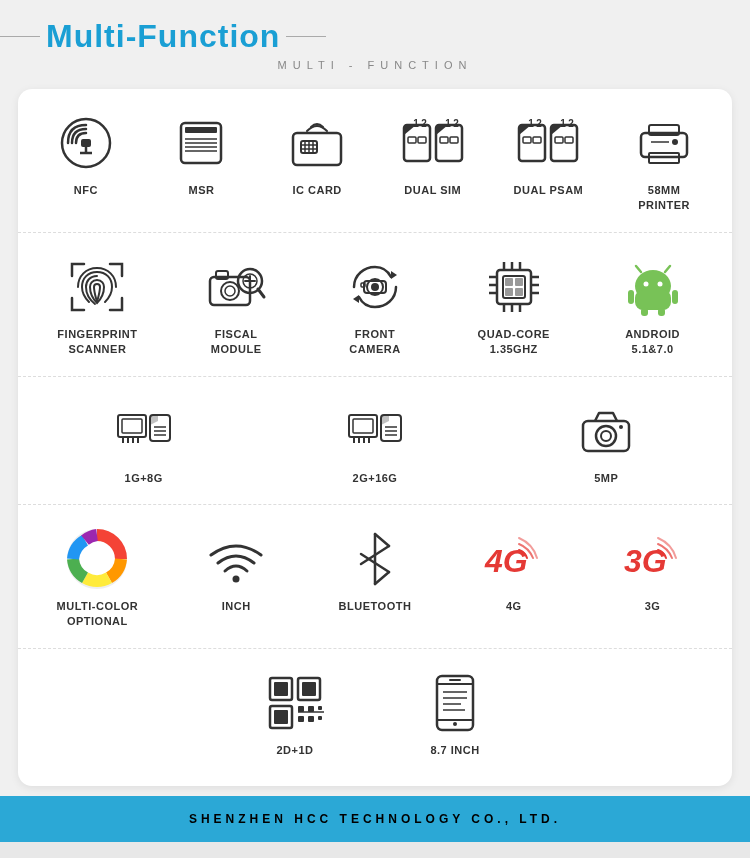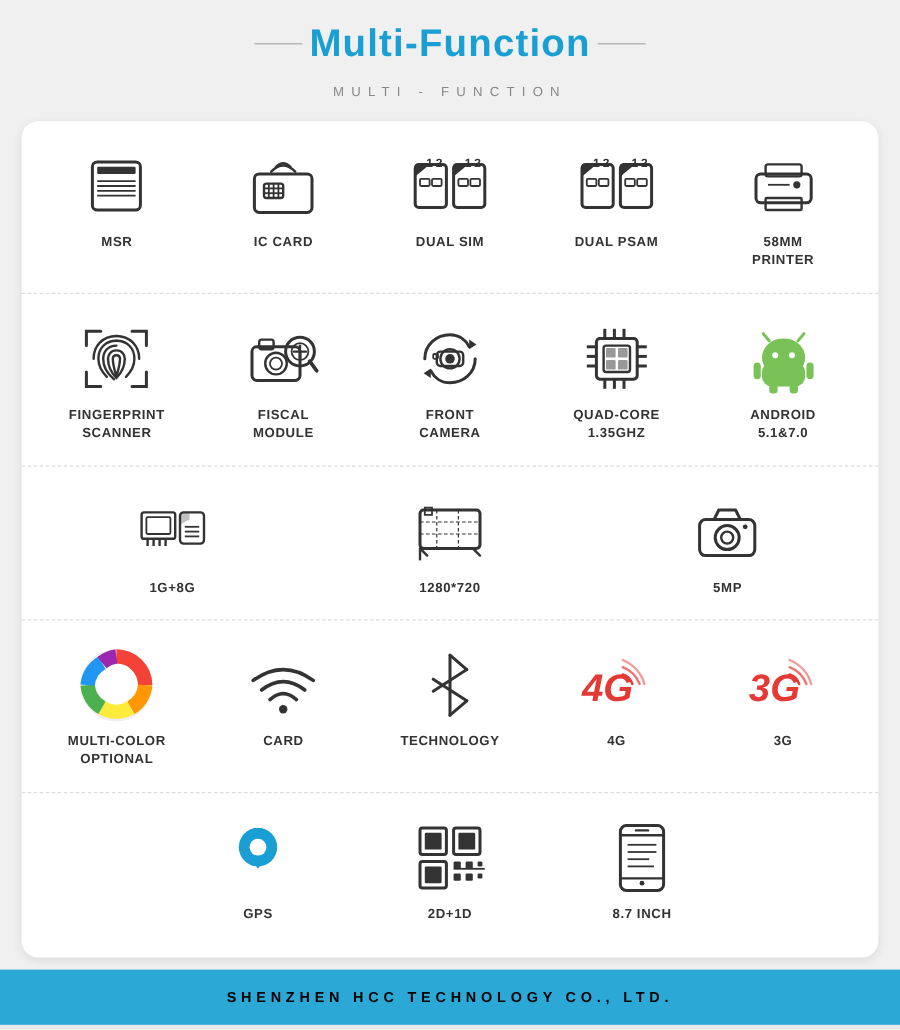--- a/index.html
+++ b/index.html
@@ -31,23 +31,22 @@
     }
     .header-subtitle {
       font-size: 11px;
       letter-spacing: 6px;
       color: #888;
       margin-top: 2px;
     }
     .header-deco {
       display: flex;
       align-items: center;
-      justify-content: center;
       gap: 6px;
-      margin-bottom: 16px;
+      margin-bottom: 4px;
     }
     .header-deco-line {
       width: 40px;
       height: 1px;
       background: #aaa;
     }
 
     
     .main-card {
       margin: 10px 18px 10px 18px;
@@ -118,20 +117,35 @@
       <span class="header-title">Multi-Function</span>
       <div class="header-deco-line"></div>
     </div>
     <div class="header-subtitle">MULTI - FUNCTION</div>
   </div>
 
   <div class="main-card">
 
     <div class="feature-row">
 
+      <div class="feature-item">
+        <div class="feature-icon">
+          <svg width="56" height="56" viewBox="0 0 56 56">
+            <circle cx="28" cy="28" r="24" fill="none" stroke="#333" stroke-width="2.5"></circle>
+
+            <path d="M18 28 Q18 18 28 18" fill="none" stroke="#333" stroke-width="2.5" stroke-linecap="round"></path>
+            <path d="M14 28 Q14 14 28 14" fill="none" stroke="#333" stroke-width="2.5" stroke-linecap="round"></path>
+            <path d="M10 28 Q10 10 28 10" fill="none" stroke="#333" stroke-width="2.5" stroke-linecap="round"></path>
+            <rect x="23" y="24" width="10" height="8" rx="2" fill="#333"></rect>
+            <line x1="28" y1="32" x2="28" y2="38" stroke="#333" stroke-width="2.5"></line>
+            <line x1="22" y1="38" x2="34" y2="38" stroke="#333" stroke-width="2.5"></line>
+          </svg>
+        </div>
+        <div class="feature-label">NFC</div>
+      </div>
 
       <div class="feature-item">
         <div class="feature-icon">
           <svg width="52" height="56" viewBox="0 0 52 56">
             <rect x="6" y="8" width="40" height="40" rx="4" fill="none" stroke="#333" stroke-width="2.5"></rect>
             <rect x="10" y="12" width="32" height="6" rx="1" fill="#333"></rect>
             <line x1="10" y1="24" x2="42" y2="24" stroke="#333" stroke-width="1.5"></line>
             <line x1="10" y1="28" x2="42" y2="28" stroke="#333" stroke-width="1.5"></line>
             <line x1="10" y1="32" x2="42" y2="32" stroke="#333" stroke-width="1.5"></line>
             <line x1="10" y1="36" x2="42" y2="36" stroke="#333" stroke-width="1.5"></line>
@@ -357,41 +371,39 @@
             <rect x="36" y="10" width="20" height="26" rx="3" fill="none" stroke="#333" stroke-width="2"></rect>
             <polygon points="36,10 44,10 44,16 36,20" fill="#333" opacity="0.3"></polygon>
             <line x1="40" y1="22" x2="52" y2="22" stroke="#333" stroke-width="1.5"></line>
             <line x1="40" y1="26" x2="52" y2="26" stroke="#333" stroke-width="1.5"></line>
             <line x1="40" y1="30" x2="52" y2="30" stroke="#333" stroke-width="1.5"></line>
           </svg>
         </div>
         <div class="feature-label">1G+8G</div>
       </div>
 
-
-      <div class="feature-item">
-        <div class="feature-icon">
-          <svg width="58" height="52" viewBox="0 0 58 52">
-
-            <rect x="4" y="8" width="50" height="32" rx="3" fill="none" stroke="#333" stroke-width="2.5"></rect>
-
-            <line x1="4" y1="18" x2="54" y2="18" stroke="#333" stroke-width="1" stroke-dasharray="3,2"></line>
-            <line x1="4" y1="28" x2="54" y2="28" stroke="#333" stroke-width="1" stroke-dasharray="3,2"></line>
-            <line x1="18" y1="8" x2="18" y2="40" stroke="#333" stroke-width="1" stroke-dasharray="3,2"></line>
-            <line x1="36" y1="8" x2="36" y2="40" stroke="#333" stroke-width="1" stroke-dasharray="3,2"></line>
-
-            <path d="M8 12 L14 12 L14 6 L8 6 Z" fill="none" stroke="#333" stroke-width="1.5"></path>
-            <line x1="4" y1="40" x2="10" y2="46" stroke="#333" stroke-width="2" stroke-linecap="round"></line>
-            <line x1="48" y1="40" x2="54" y2="46" stroke="#333" stroke-width="2" stroke-linecap="round"></line>
-            <line x1="4" y1="40" x2="16" y2="40" stroke="#333" stroke-width="2"></line>
-            <line x1="4" y1="40" x2="4" y2="50" stroke="#333" stroke-width="2"></line>
-          </svg>
-        </div>
-        <div class="feature-label">1280*720</div>
-      </div>
+      <div class="feature-item">
+        <div class="feature-icon">
+          <svg width="60" height="52" viewBox="0 0 60 52">
+            <rect x="4" y="10" width="28" height="22" rx="2" fill="none" stroke="#333" stroke-width="2"></rect>
+            <line x1="9" y1="32" x2="9" y2="38" stroke="#333" stroke-width="2"></line>
+            <line x1="14" y1="32" x2="14" y2="38" stroke="#333" stroke-width="2"></line>
+            <line x1="19" y1="32" x2="19" y2="38" stroke="#333" stroke-width="2"></line>
+            <line x1="24" y1="32" x2="24" y2="38" stroke="#333" stroke-width="2"></line>
+            <rect x="8" y="14" width="20" height="14" rx="1" fill="none" stroke="#333" stroke-width="1.5"></rect>
+            <rect x="36" y="10" width="20" height="26" rx="3" fill="none" stroke="#333" stroke-width="2"></rect>
+            <polygon points="36,10 44,10 44,16 36,20" fill="#333" opacity="0.3"></polygon>
+            <line x1="40" y1="22" x2="52" y2="22" stroke="#333" stroke-width="1.5"></line>
+            <line x1="40" y1="26" x2="52" y2="26" stroke="#333" stroke-width="1.5"></line>
+            <line x1="40" y1="30" x2="52" y2="30" stroke="#333" stroke-width="1.5"></line>
+          </svg>
+        </div>
+        <div class="feature-label">2G+16G</div>
+      </div>
+
 
       <div class="feature-item">
         <div class="feature-icon">
           <svg width="58" height="52" viewBox="0 0 58 52">
 
             <rect x="6" y="16" width="46" height="30" rx="5" fill="none" stroke="#333" stroke-width="2.5"></rect>
             <path d="M18 16 L22 8 L36 8 L40 16" fill="none" stroke="#333" stroke-width="2.5" stroke-linejoin="round"></path>
             <circle cx="29" cy="31" r="10" fill="none" stroke="#333" stroke-width="2.5"></circle>
             <circle cx="29" cy="31" r="5" fill="none" stroke="#333" stroke-width="2"></circle>
             <circle cx="44" cy="22" r="2" fill="#333"></circle>
@@ -427,36 +439,36 @@
       <div class="feature-item">
         <div class="feature-icon">
           <svg width="58" height="52" viewBox="0 0 58 52">
 
             <path d="M4 22 Q29 4 54 22" fill="none" stroke="#333" stroke-width="3" stroke-linecap="round"></path>
             <path d="M11 30 Q29 16 47 30" fill="none" stroke="#333" stroke-width="3" stroke-linecap="round"></path>
             <path d="M18 38 Q29 28 40 38" fill="none" stroke="#333" stroke-width="3" stroke-linecap="round"></path>
             <circle cx="29" cy="46" r="3.5" fill="#333"></circle>
           </svg>
         </div>
-        <div class="feature-label">CARD</div>
+        <div class="feature-label">INCH</div>
       </div>
 
       <div class="feature-item">
         <div class="feature-icon">
           <svg width="40" height="58" viewBox="0 0 40 58">
 
             <line x1="20" y1="4" x2="20" y2="54" stroke="#333" stroke-width="2.5" stroke-linecap="round"></line>
 
             <line x1="20" y1="4" x2="34" y2="16" stroke="#333" stroke-width="2.5" stroke-linecap="round"></line>
             <line x1="34" y1="16" x2="6" y2="34" stroke="#333" stroke-width="2.5" stroke-linecap="round"></line>
             <line x1="20" y1="54" x2="34" y2="42" stroke="#333" stroke-width="2.5" stroke-linecap="round"></line>
             <line x1="34" y1="42" x2="6" y2="24" stroke="#333" stroke-width="2.5" stroke-linecap="round"></line>
           </svg>
         </div>
-        <div class="feature-label">TECHNOLOGY</div>
+        <div class="feature-label">BLUETOOTH</div>
       </div>
 
       <div class="feature-item">
         <div class="feature-icon">
           <svg width="66" height="58" viewBox="0 0 66 58">
 
             <path d="M38 8 Q52 14 56 28" fill="none" stroke="#e53935" stroke-width="2" stroke-linecap="round" opacity="0.5"></path>
             <path d="M38 14 Q48 18 52 28" fill="none" stroke="#e53935" stroke-width="2" stroke-linecap="round" opacity="0.7"></path>
             <path d="M38 20 Q44 22 46 28" fill="none" stroke="#e53935" stroke-width="2" stroke-linecap="round"></path>
 
@@ -477,31 +489,20 @@
             <text x="4" y="42" font-size="32" font-weight="900" fill="#e53935" font-style="italic" font-family="Arial">3G</text>
           </svg>
         </div>
         <div class="feature-label">3G</div>
       </div>
 
     </div>
 
     <div class="feature-row" style="justify-content: center; gap: 60px;">
 
-      <div class="feature-item">
-        <div class="feature-icon">
-          <svg width="50" height="58" viewBox="0 0 50 58">
-
-            <circle cx="25" cy="20" r="16" fill="#1a9fd4"></circle>
-            <path d="M25 38 L12 20 Q12 4 25 4 Q38 4 38 20 Z" fill="#1a9fd4"></path>
-            <circle cx="25" cy="20" r="7" fill="white"></circle>
-          </svg>
-        </div>
-        <div class="feature-label">GPS</div>
-      </div>
 
       <div class="feature-item">
         <div class="feature-icon">
           <svg width="58" height="58" viewBox="0 0 58 58">
 
             <rect x="4" y="4" width="22" height="22" rx="2" fill="none" stroke="#333" stroke-width="2.5"></rect>
             <rect x="8" y="8" width="14" height="14" rx="1" fill="#333"></rect>
             <rect x="32" y="4" width="22" height="22" rx="2" fill="none" stroke="#333" stroke-width="2.5"></rect>
             <rect x="36" y="8" width="14" height="14" rx="1" fill="#333"></rect>
             <rect x="4" y="32" width="22" height="22" rx="2" fill="none" stroke="#333" stroke-width="2.5"></rect>

